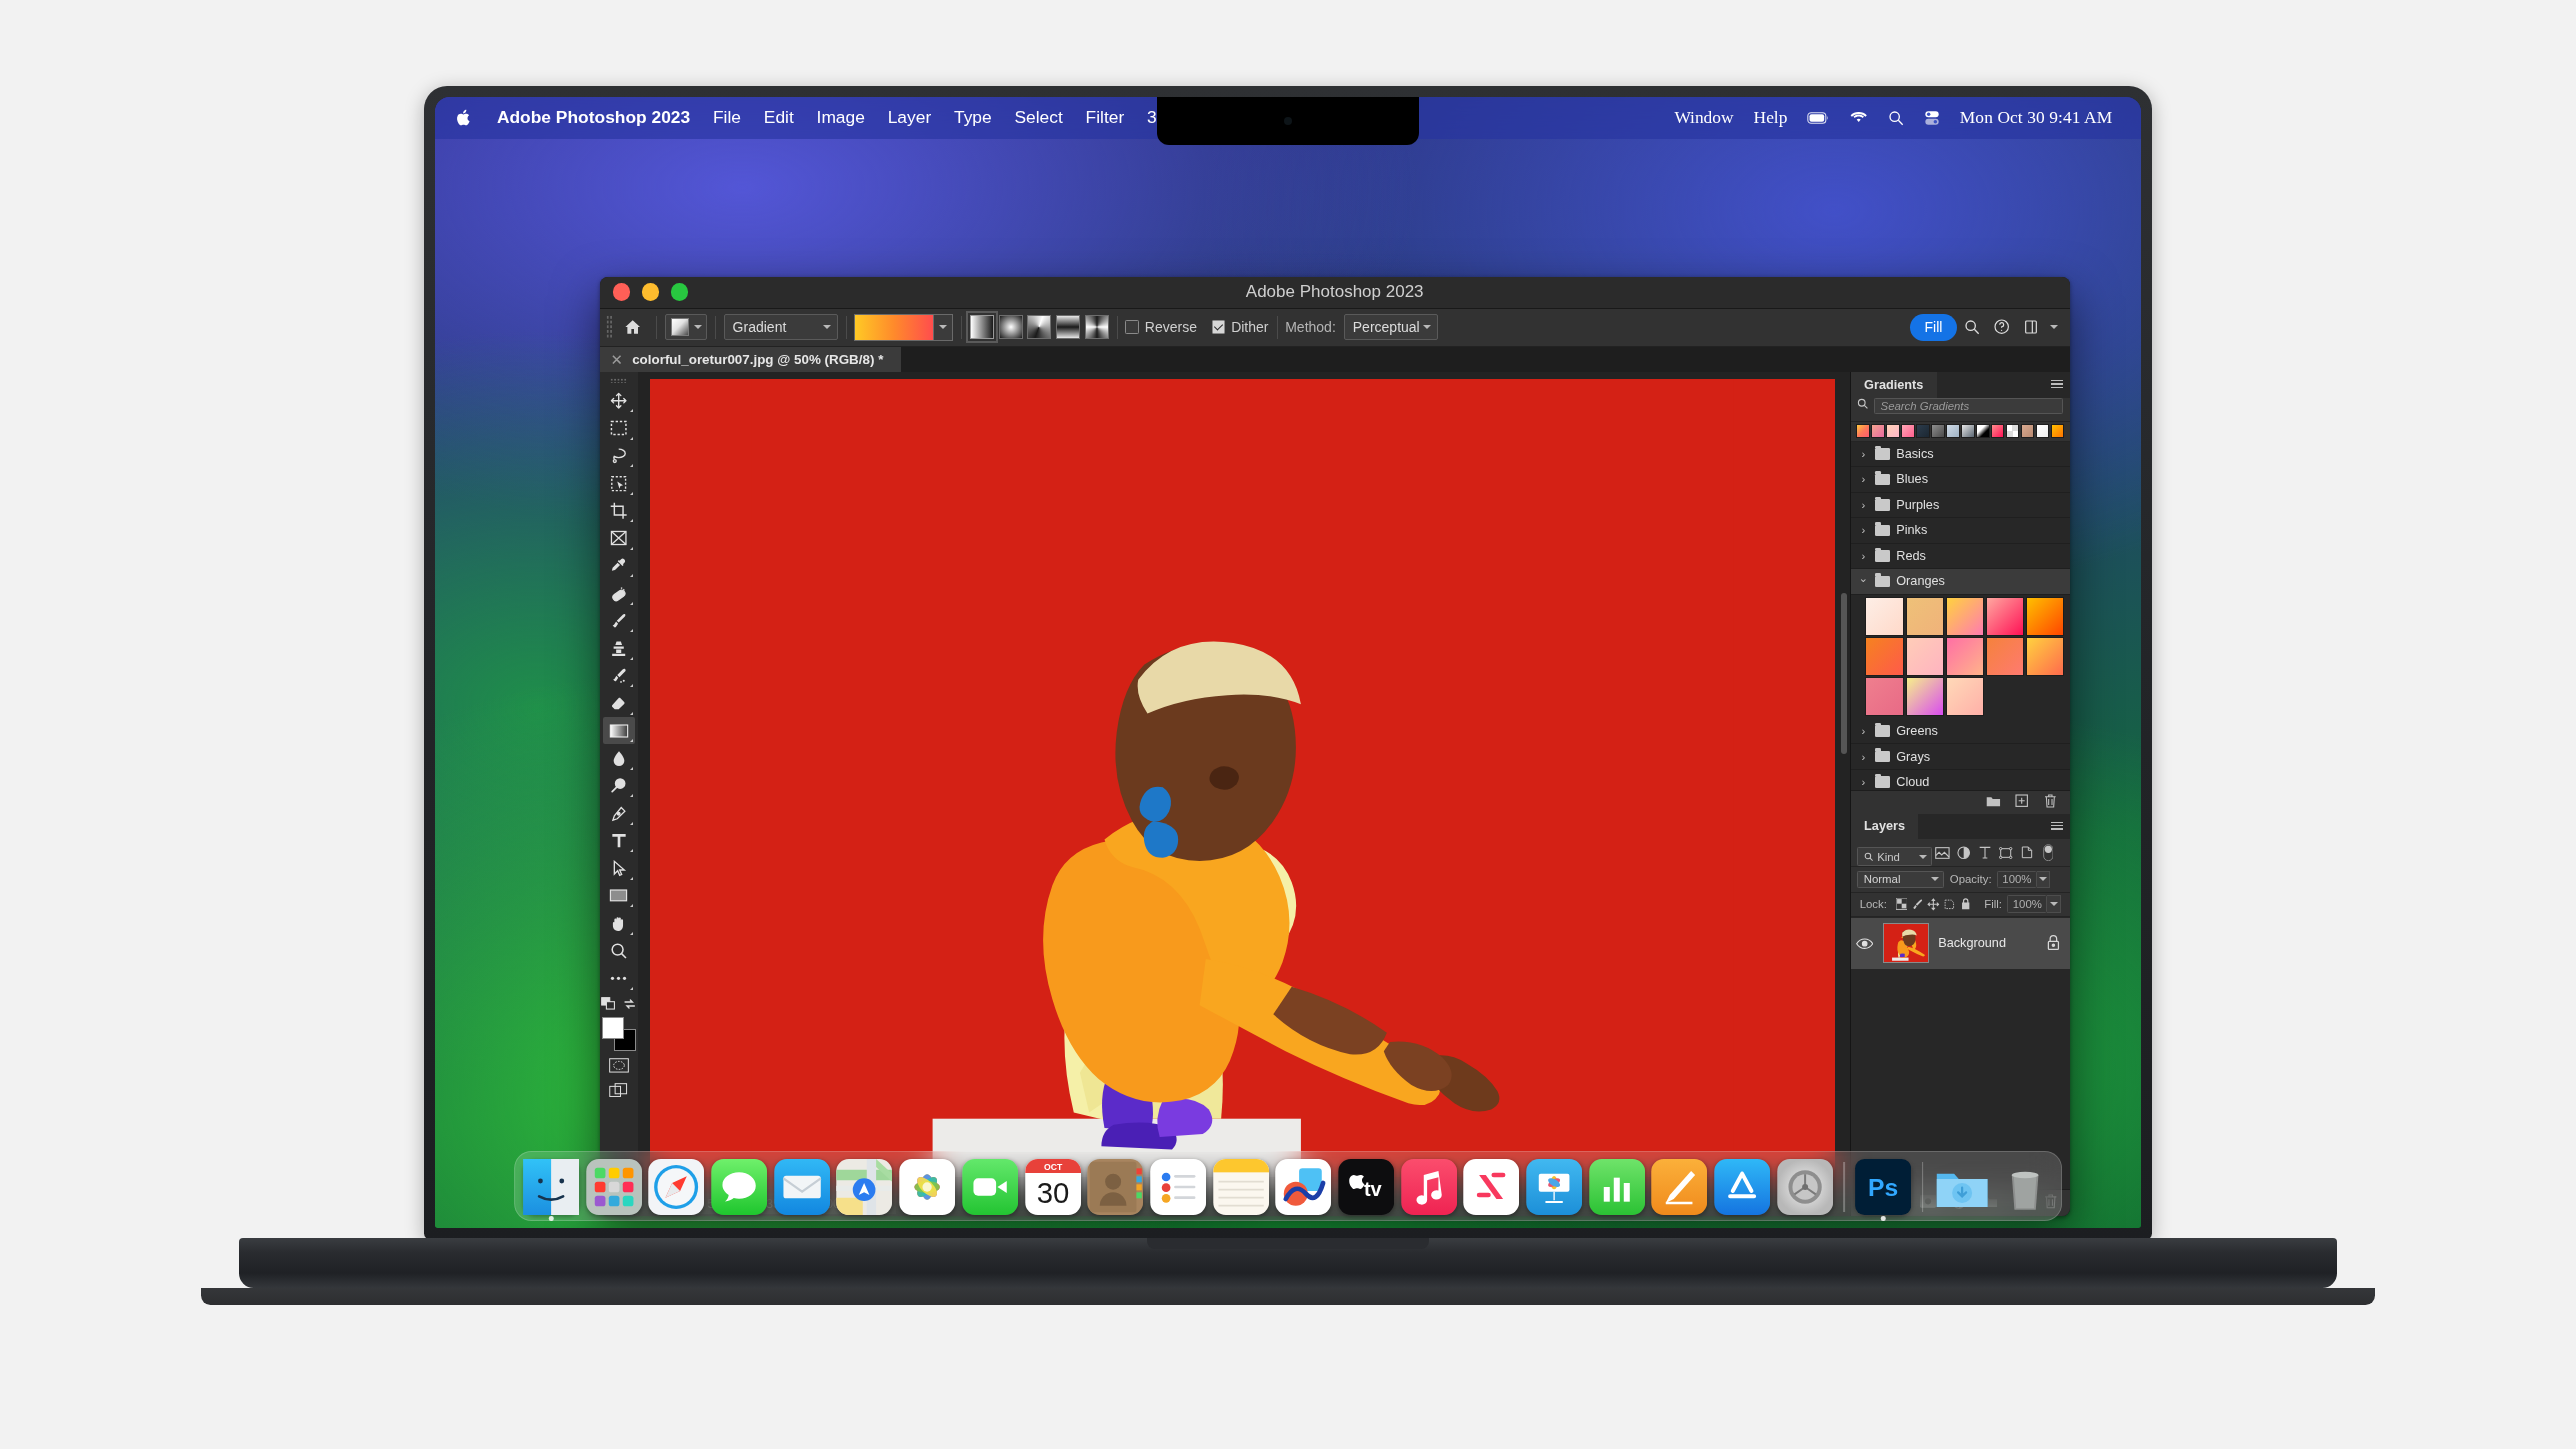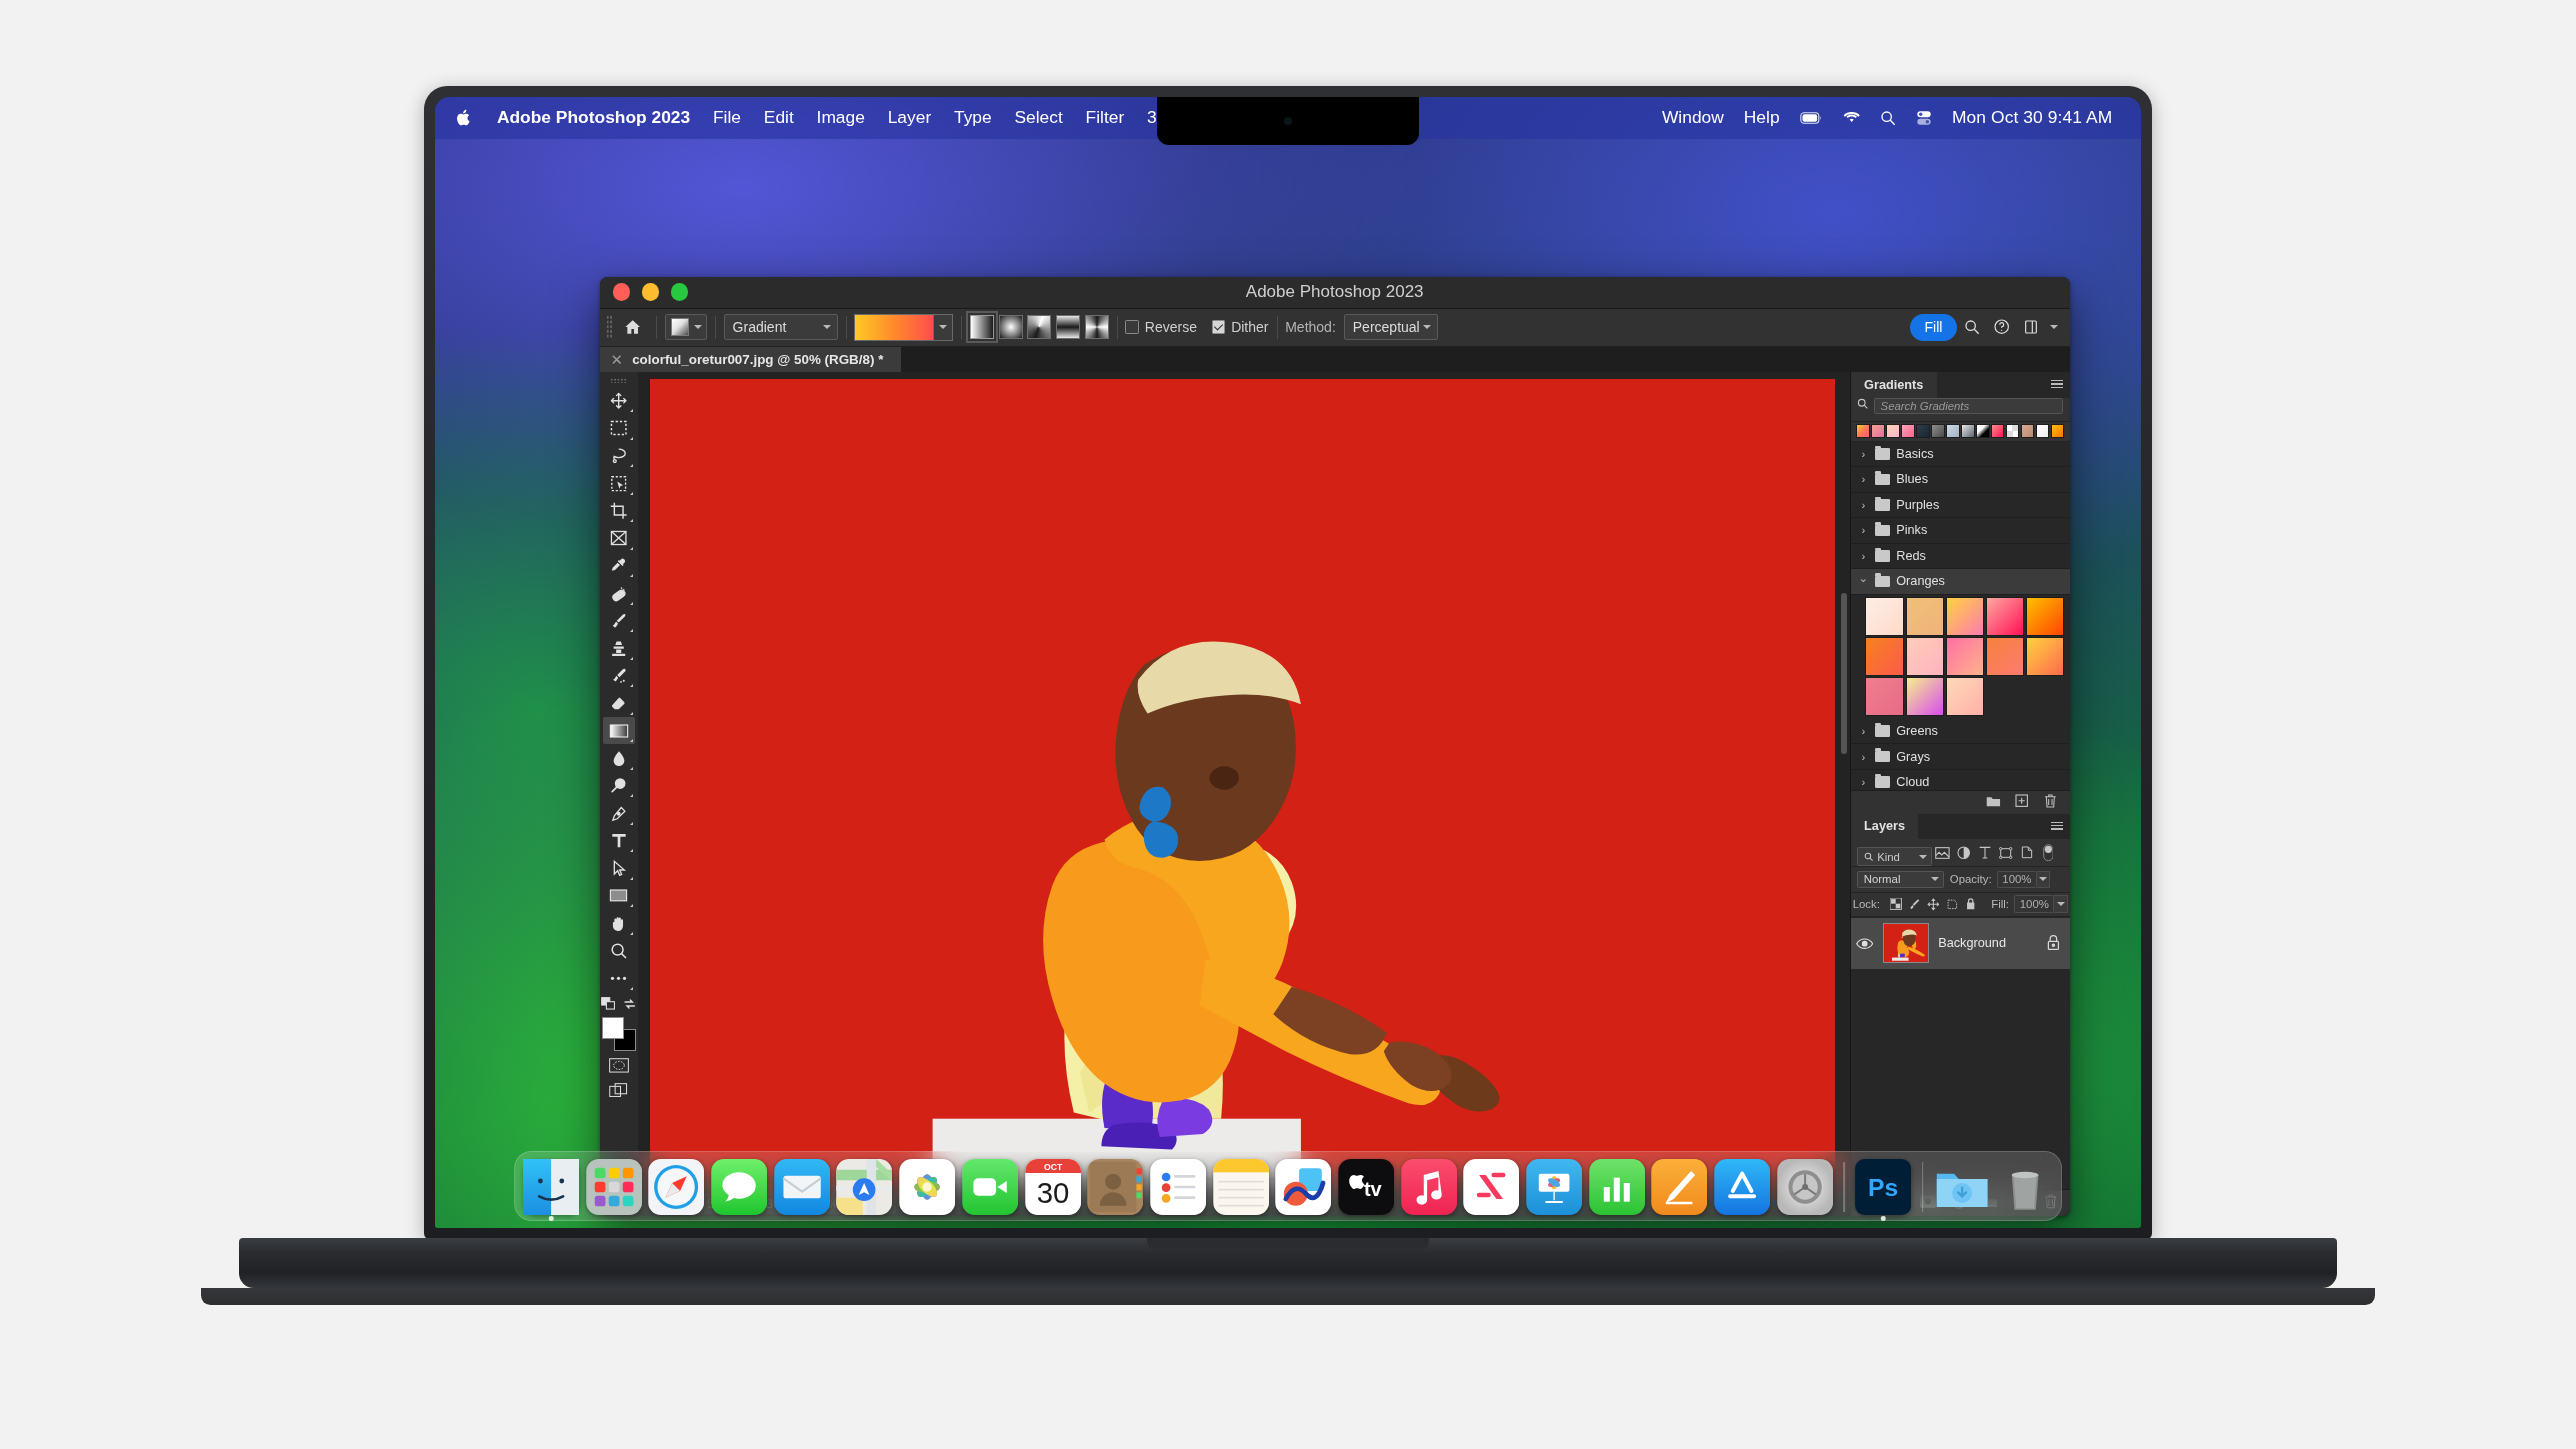--- a/index.html
+++ b/index.html
@@ -56,21 +56,21 @@
     background:rgba(39,52,160,.60);
     backdrop-filter:blur(16px);
     color:#fff; font-size:17.4px; padding:0 19px 0 17.4px;
   }
   .menubar .mb-left{ display:flex; align-items:center; gap:0; }
   .mi{ padding:0 11.4px; font-weight:400; white-space:nowrap; line-height:1; }
   .mi.app{ font-weight:700; }
   .apple-logo{ width:16px; height:19.5px; margin-right:5.4px; display:block; }
   .menubar .spacer{ flex:1; }
   .mb-right{ display:flex; align-items:center; gap:0; }
-  .mb-right .mi{ padding:0 10px; }
+  .mb-right .mi{ padding:0 10px;font-family:Liberation Serif, serif; }
   .mb-ic{ padding:0 10px; display:flex; align-items:center; }
   .clock{ padding-left:6.7px; padding-right:1.3px; font-weight:400; letter-spacing:0.1px;}
 
   
   .ps-win{
     position:absolute; left:165px; top:180px; width:1470px; height:939px;
     background:#1e1e1e; border-radius:8px; overflow:hidden;
     box-shadow:0 17.4px 47px rgba(0,0,0,.55), 0 1.3px 4px rgba(0,0,0,.4);
     z-index:12; color:#d8d8d8;
   }
@@ -216,21 +216,21 @@
   .lay-ic{ width:21px; height:20px; display:flex; align-items:center; justify-content:center; }
   .lay-mode{ height:25.5px; background:#323232; display:flex; align-items:center; gap:5.4px;
     padding:0 6.7px; border-bottom:0.7px solid #242424; font-size:11.4px; color:#b8b8b8;}
   .mode-sel{ width:87px; height:17.4px; background:#3b3b3b; border:0.7px solid #555; border-radius:1.3px;
     display:flex;align-items:center;justify-content:space-between;padding:0 4px 0 5.4px; color:#d5d5d5;}
   .num{ width:40px; height:17.4px; background:#343434; border:0.7px solid #4d4d4d; border-radius:1.3px;
     display:flex; align-items:center; justify-content:center; color:#b0b0b0; font-size:11.4px;}
   .stepper{ width:13.4px;height:17.4px; background:#3b3b3b; border:0.7px solid #4d4d4d; border-left:none;
     display:flex;align-items:center;justify-content:center;}
   .lay-lock{ height:24px; background:#323232; display:flex; align-items:center; gap:0;
-    padding:0 2px; border-bottom:0.7px solid #242424; font-size:11.4px; color:#b8b8b8;}
+    padding:0 9px; border-bottom:0.7px solid #242424; font-size:11.4px; color:#b8b8b8;}
   .layer-row{ height:51px; background:#4a4a4a; display:flex; align-items:center; gap:9.4px;
     padding:0 9.4px 0 5.4px; margin-top:1.3px;}
   .eye{ width:17.4px; display:flex; justify-content:center; }
   .lthumb{ width:46px; height:40px; border:1.3px solid #8a8a8a; background:#d42115; overflow:hidden; position:relative;}
   .lname{ flex:1; font-size:12.7px; color:#e8e8e8; }
   .layers-foot{ margin-top:auto; height:27px; background:#323232; display:flex; align-items:center;
     justify-content:flex-end; gap:16px; padding-right:12px; border-top:0.7px solid #1d1d1d;}
 
   
   .dock{

